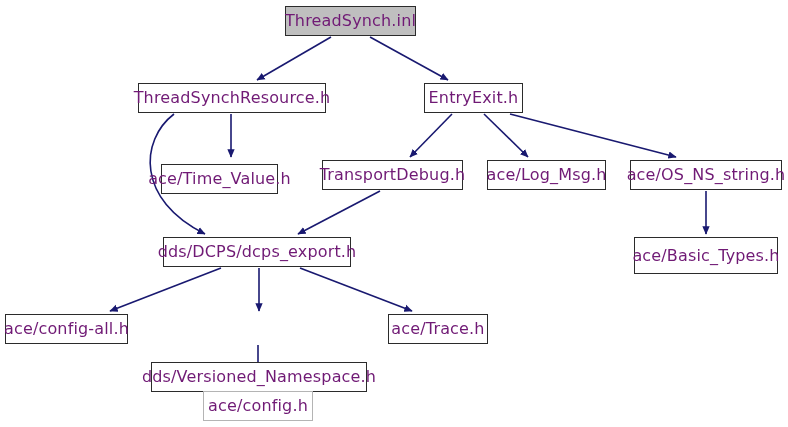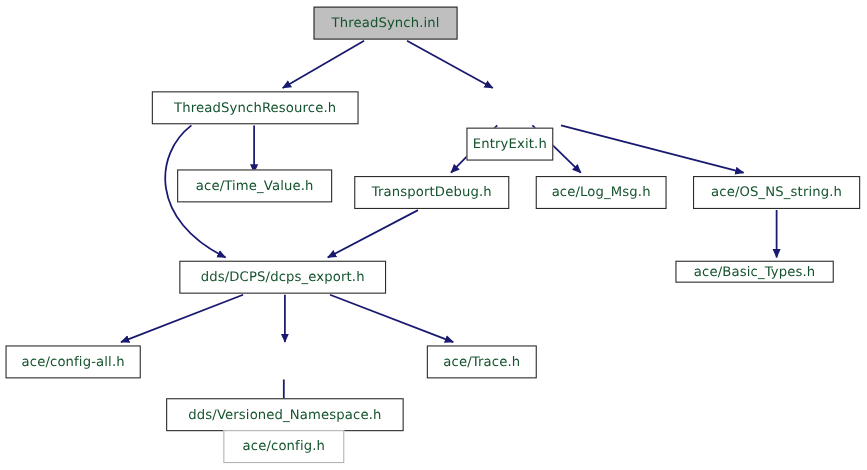--- a/index.html
+++ b/index.html
@@ -24,22 +24,22 @@
     pointer-events: none;
   }
   .node {
     position: absolute;
     box-sizing: border-box;
     display: flex;
     align-items: center;
     justify-content: center;
     background: #ffffff;
     border: 1px solid #2b2b2b;
-    color: #14532d;
-    font-size: 12px;
+    color: #701a75;
+    font-size: 16px;
     line-height: 1;
     letter-spacing: 0.01em;
     white-space: nowrap;
     z-index: 2;
   }
   .node.root {
     background: #bfbfbf;
     border: 1px solid #2b2b2b;
   }
   .node.external {
@@ -79,39 +79,39 @@
       </g>
   </svg>
 
   <div id="nodes-group">
       <div class="node root" style="left: 285px; top: 6px; width: 131px; height: 30px;">
         <span class="node-label">ThreadSynch.inl</span>
       </div>
       <div class="node" style="left: 138px; top: 83px; width: 188px; height: 30px;">
         <span class="node-label">ThreadSynchResource.h</span>
       </div>
-      <div class="node" style="left: 424px; top: 83px; width: 79px; height: 30px; margin-top: 33px;">
+      <div class="node" style="left: 424px; top: 83px; width: 99px; height: 30px;">
         <span class="node-label">EntryExit.h</span>
       </div>
-      <div class="node" style="left: 161px; top: 154px; width: 141px; height: 30px; text-align: right;">
+      <div class="node" style="left: 161px; top: 164px; width: 117px; height: 30px; text-align: right;">
         <span class="node-label">ace/Time_Value.h</span>
       </div>
       <div class="node" style="left: 322px; top: 160px; width: 141px; height: 30px; justify-content: center;">
         <span class="node-label">TransportDebug.h</span>
       </div>
       <div class="node" style="left: 487px; top: 160px; width: 119px; height: 30px;">
         <span class="node-label">ace/Log_Msg.h</span>
       </div>
       <div class="node" style="left: 630px; top: 160px; width: 152px; height: 30px; text-align: center;">
         <span class="node-label">ace/OS_NS_string.h</span>
       </div>
       <div class="node" style="left: 163px; top: 237px; width: 188px; height: 30px;">
         <span class="node-label">dds/DCPS/dcps_export.h</span>
       </div>
-      <div class="node" style="left: 614px; top: 237px; width: 144px; height: 20px;">
+      <div class="node" style="left: 634px; top: 237px; width: 144px; height: 37px;">
         <span class="node-label">ace/Basic_Types.h</span>
       </div>
       <div class="node" style="left: 5px; top: 314px; width: 123px; height: 30px;">
         <span class="node-label">ace/config-all.h</span>
       </div>
       <div class="node" style="left: 151px; top: 314px; width: 216px; height: 30px; margin-top: 48px;">
         <span class="node-label">dds/Versioned_Namespace.h</span>
       </div>
       <div class="node" style="left: 388px; top: 314px; width: 100px; height: 30px;">
         <span class="node-label">ace/Trace.h</span>

